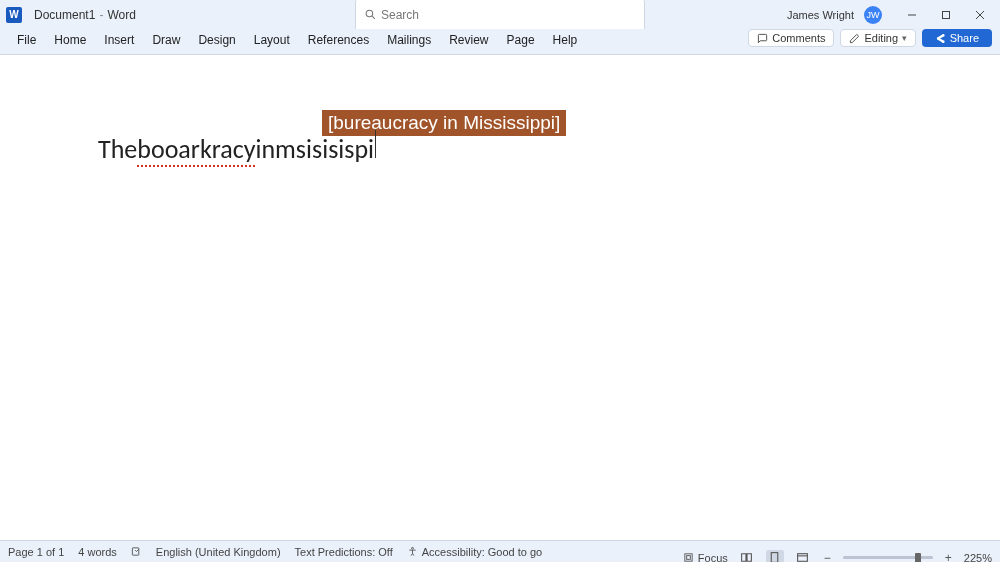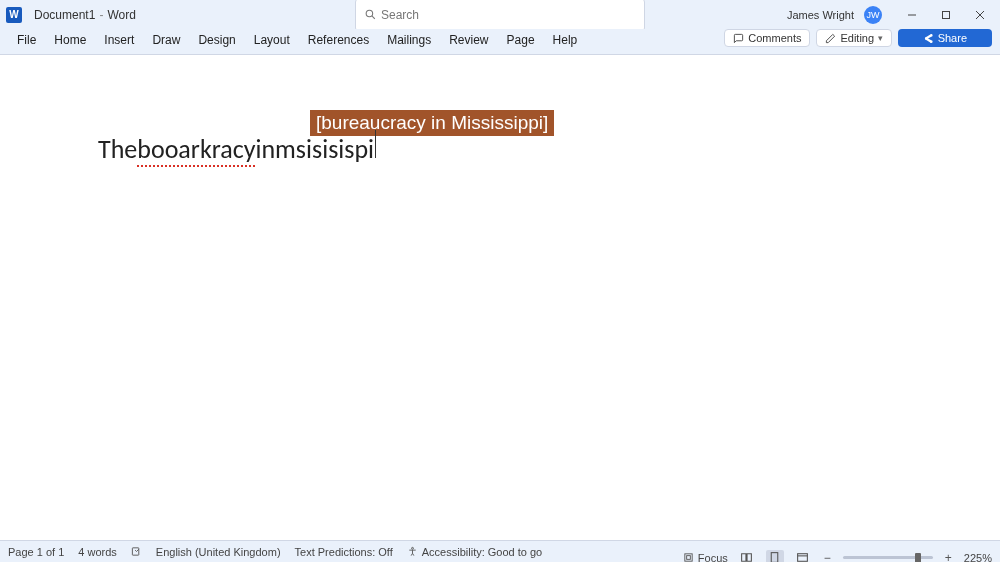--- a/index.html
+++ b/index.html
@@ -102,35 +102,35 @@
     display: flex;
     align-items: center;
     gap: 4px;
     color: #333;
   }
   .editing-caret { font-size: 9px; color: #666; }
   .share-btn {
     background: #2268d4;
     color: #fff;
     border-radius: 4px;
-    padding: 3px 25px;
+    padding: 3px 13px;
     font-size: 11px;
     display: flex;
     align-items: center;
     gap: 4px;
   }
   .share-btn svg { width: 11px; height: 11px; fill: #fff; }
   .document-area {
     position: relative;
     height: 480px;
     background: #fff;
   }
   .suggestion-tooltip {
     position: absolute;
-    left: 310px;
+    left: 322px;
     top: 55px;
     background: #a1542a;
     color: #fff;
     font-size: 19px;
     padding: 2px 6px;
     font-family: "Segoe UI", sans-serif;
   }
   .doc-text {
     position: absolute;
     left: 98px;

